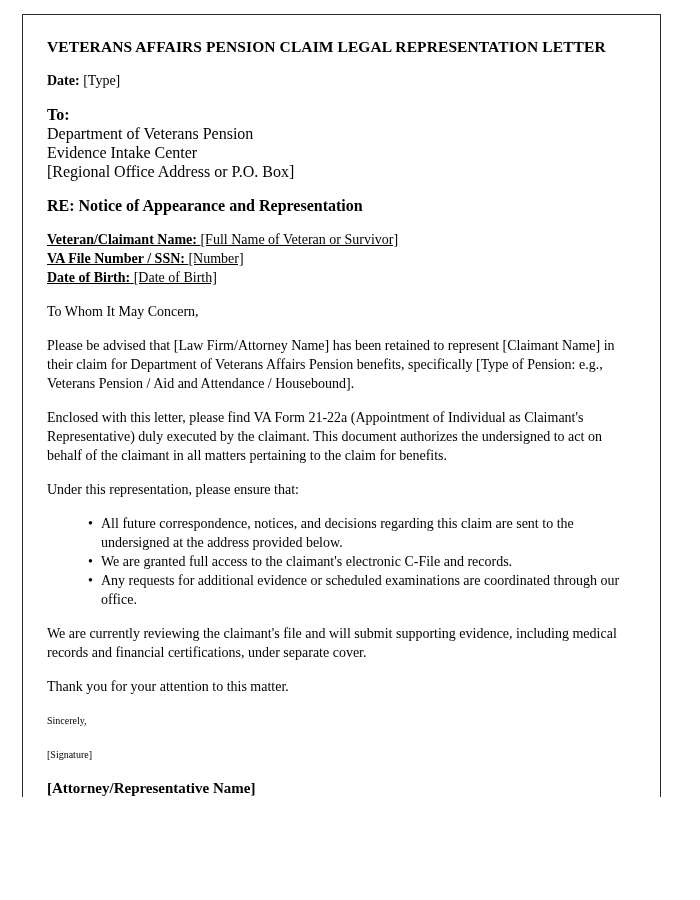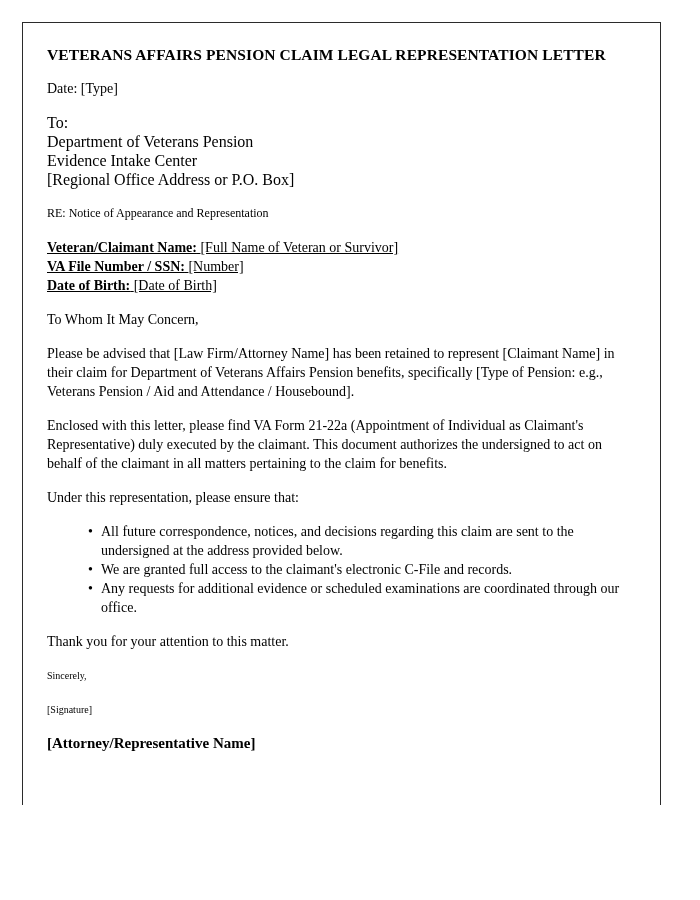--- a/index.html
+++ b/index.html
@@ -13,21 +13,21 @@
     height: 900px;
     font-family: "Liberation Serif", "DejaVu Serif", serif;
     color: #000000;
     overflow: hidden;
   }
 
   
   .letter-frame {
     position: absolute;
     left: 22px;
-    top: 22px;
+    top: 14px;
     width: 639px;          
     height: 783px;         
     border-top: 1px solid #2b2b2b;
     border-left: 1px solid #2b2b2b;
     border-right: 1px solid #2b2b2b;
     border-bottom: none;
     background: #ffffff;
     box-sizing: border-box;
     overflow: hidden;
   }
@@ -51,26 +51,26 @@
     margin: 0 0 15px 0;
   }
 
   .lines {
     font-size: 16px;
     line-height: 19px;
     margin: 0 0 15px 0;
   }
   .lines div { white-space: pre-wrap; }
 
-  .b { font-weight: normal; }
+  .b { font-weight: bold; }
 
   .re-line {
-    font-size: 12px;
+    font-size: 16px;
     line-height: 19px;
-    font-weight: normal;
+    font-weight: bold;
     margin: 0 0 15px 0;
   }
 
   .ident { margin-bottom: 15px; }
   .ident div {
     font-size: 14px;
     line-height: 19px;
     text-decoration: underline;
   }
   .ident .label { font-weight: bold; }
@@ -141,20 +141,21 @@
     <p class="block">Enclosed with this letter, please find VA Form 21-22a (Appointment of Individual as Claimant's Representative) duly executed by the claimant. This document authorizes the undersigned to act on behalf of the claimant in all matters pertaining to the claim for benefits.</p>
 
     <p class="block">Under this representation, please ensure that:</p>
 
     <ul class="bullets">
       <li>All future correspondence, notices, and decisions regarding this claim are sent to the undersigned at the address provided below.</li>
       <li>We are granted full access to the claimant's electronic C-File and records.</li>
       <li>Any requests for additional evidence or scheduled examinations are coordinated through our office.</li>
     </ul>
 
+    <p class="block">We are currently reviewing the claimant's file and will submit supporting evidence, including medical records and financial certifications, under separate cover.</p>
 
     <p class="block">Thank you for your attention to this matter.</p>
 
     <p class="sig-line">Sincerely,</p>
 
     <p class="sig-line">[Signature]</p>
 
     <p class="sig-name">[Attorney/Representative Name]</p>
 
   </div>

